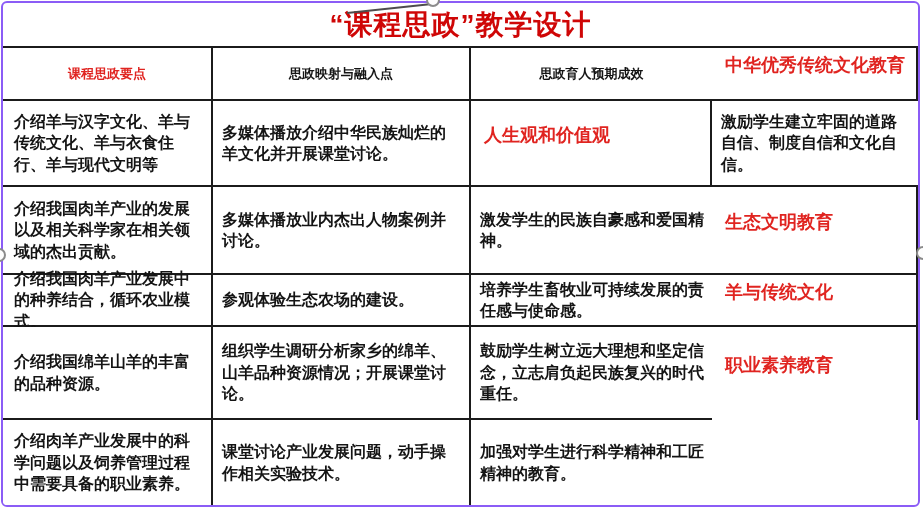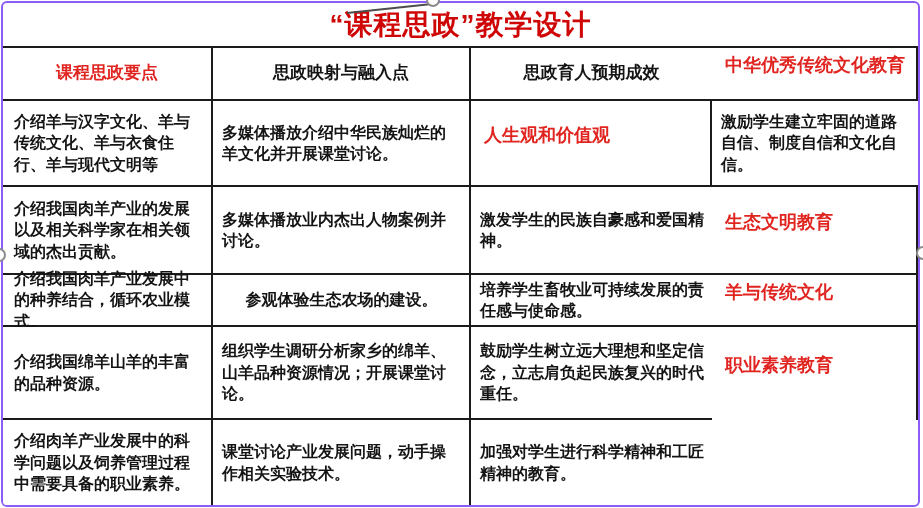--- a/index.html
+++ b/index.html
@@ -23,24 +23,24 @@
     color:#141414;font-weight:700;font-size:16px;line-height:1.34;
     background:#fff;
   }
   .cell.last-col{border-right:none;}
   .cell.last-row{border-bottom:none;}
   .title-cell{
     grid-column:1 / -1;justify-content:center;border-right:none;
     color:#cf0606;font-size:28px;font-weight:800;letter-spacing:1px;
     position:relative;z-index:2;background:transparent;
   }
-  .header-cell{justify-content:center;text-align:right;font-size:17px;}
+  .header-cell{justify-content:center;text-align:right;font-size:13px;}
   .point-cell{color:#e02420;padding:4px 6px 20px 13px;font-size:18px;}
   .mapping-cell{padding:5px 8px 5px 11px;}
-  .method-cell{padding:5px 8px 5px 9px;justify-content:center;}
+  .method-cell{padding:5px 8px 5px 9px;}
   .outcome-cell{padding:5px 8px 5px 9px;}
   .red{color:#e02420;}
   
   .handle{
     position:absolute;width:14px;height:14px;box-sizing:border-box;
     background:#fdfdfd;border:2px solid #8b8b8b;border-radius:50%;z-index:5;
   }
   .handle-top{left:426px;top:-7px;}
   .handle-left{left:-8px;top:248px;}
   .handle-right{left:916px;top:246px;}

